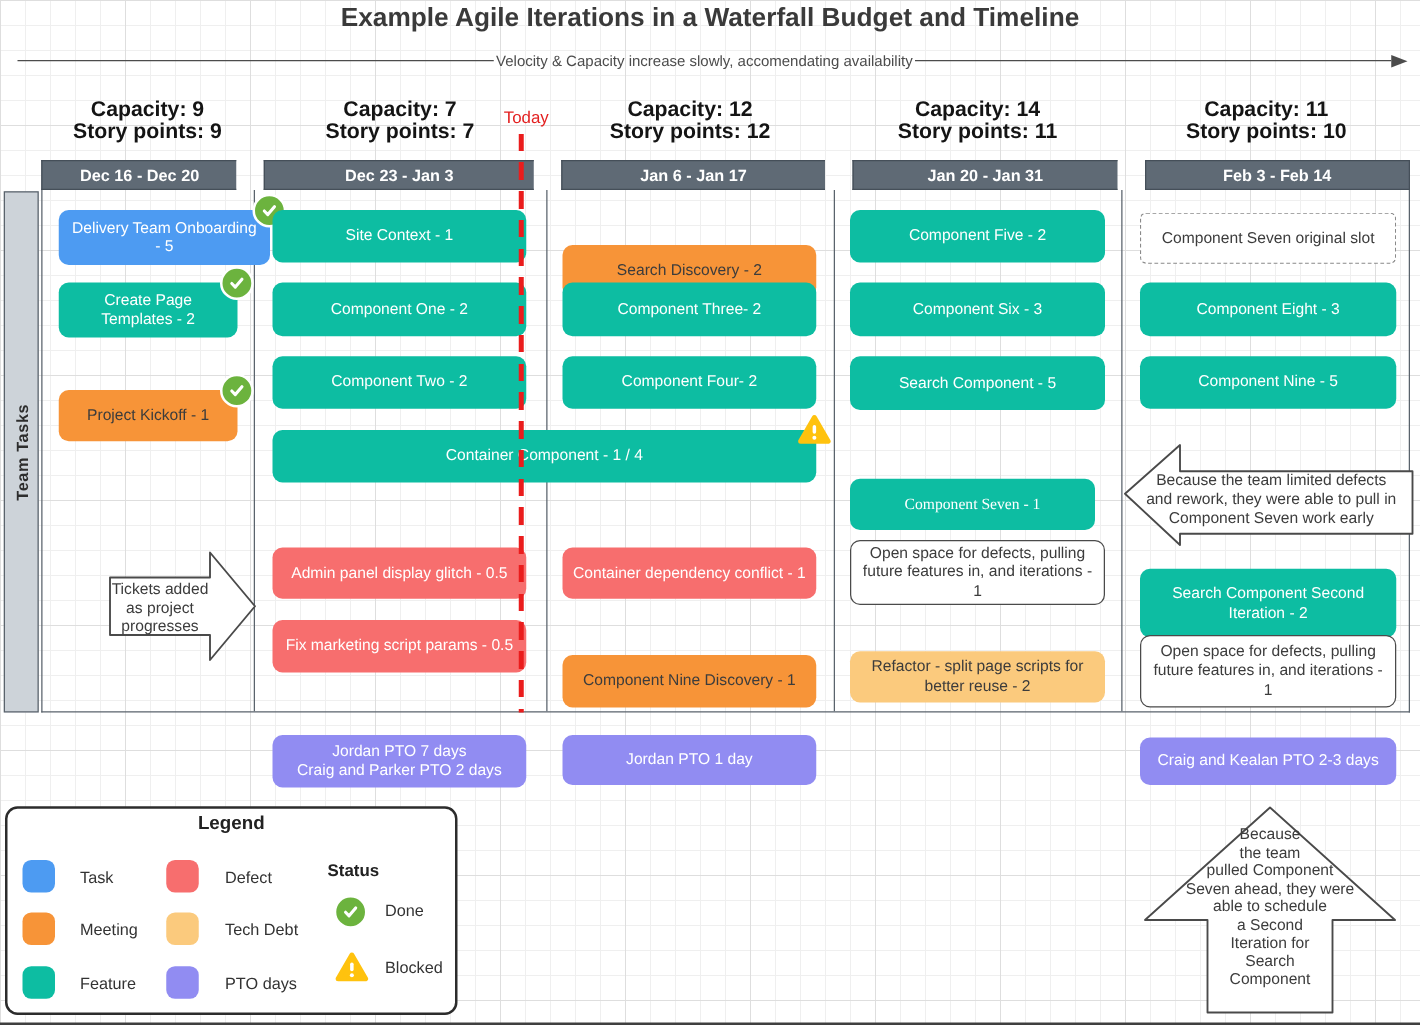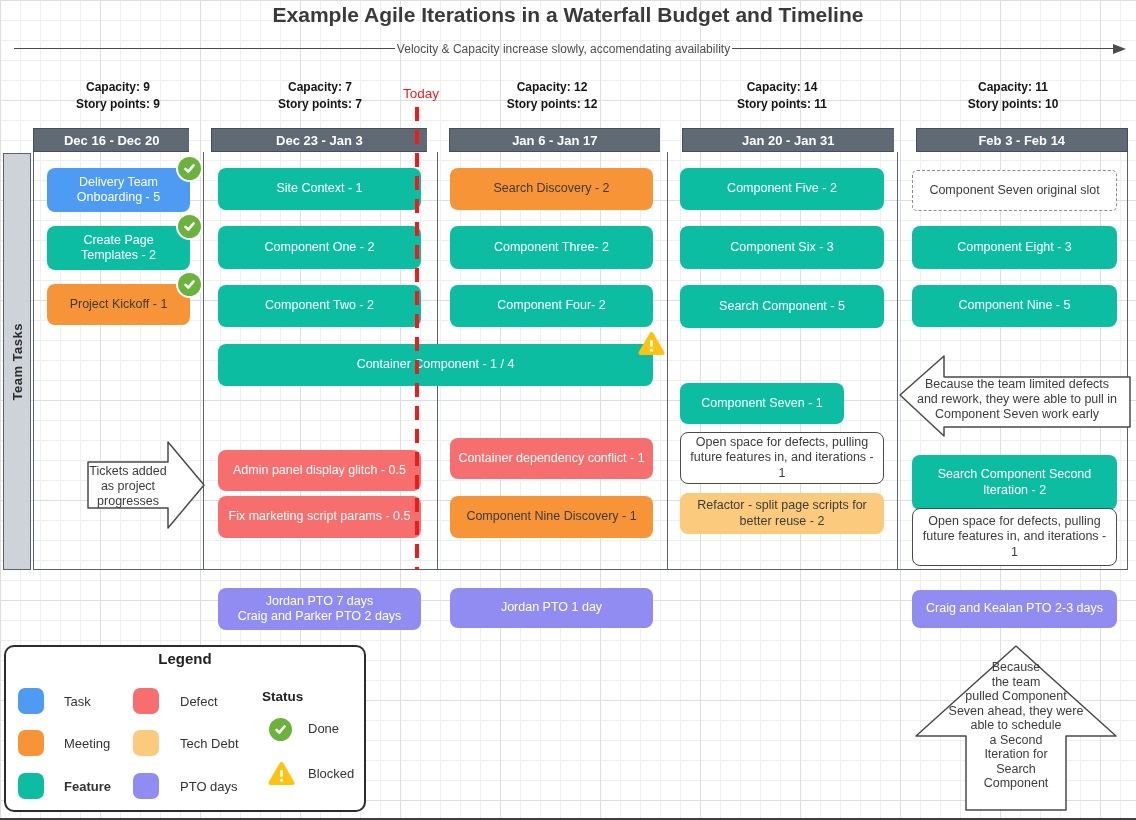--- a/index.html
+++ b/index.html
@@ -10,35 +10,35 @@
       linear-gradient(90deg,#dedede 1px,transparent 1px),
       linear-gradient(#efefef 1px,transparent 1px),
       linear-gradient(90deg,#efefef 1px,transparent 1px);
     background-size:100px 100px,100px 100px,20px 20px,20px 20px;}
   .abs{position:absolute;box-sizing:border-box;}
   .title{left:0;top:3px;width:100%;text-align:center;font-size:21px;font-weight:bold;color:#3a3a3a;}
   .varrow{left:14px;top:41px;width:1112px;height:15px;display:flex;align-items:center;color:#4c4c4c;font-size:12px;}
   .varrow .vline{flex:1;height:0;border-top:1.5px solid #4c4c4c;}
   .varrow .vlabel{margin:0 2px;white-space:nowrap;}
   .varrow .ahead{width:0;height:0;border-left:13px solid #4c4c4c;border-top:5px solid transparent;border-bottom:5px solid transparent;}
-  .cap{top:79px;width:220px;text-align:center;font-weight:bold;font-size:12px;color:#141414;line-height:17px;}
+  .cap{top:79px;width:220px;text-align:center;font-weight:bold;font-size:17px;color:#141414;line-height:17px;}
   .today{left:391px;top:86px;width:60px;text-align:center;color:#e32020;font-weight:normal;font-size:13.5px;z-index:12;}
   .redline{left:415px;top:107px;width:4px;height:463px;z-index:10;
     background:repeating-linear-gradient(180deg,#ea1c1c 0 14px,transparent 14px 23px);}
   .hdr{left:33px;top:128px;width:1095px;height:24px;display:flex;z-index:3;gap:22px;}
   .hdr .cell{background:#5f6a75;color:#fff;font-weight:bold;font-size:13px;display:flex;align-items:center;justify-content:center;border:1px solid #454f59;border-right:none;box-sizing:border-box;}
   .hdr .cell:last-child{border-right:1px solid #454f59;}
   .frame{left:33px;top:152px;width:1095px;height:418px;border:1px solid #5a636c;border-top:none;z-index:1;}
   .vsep{position:absolute;top:0;width:1px;height:100%;background:#5a636c;}
   .lane{left:3px;top:153px;width:28px;height:417px;background:#cdd3d9;border:1px solid #5a636c;display:flex;align-items:center;justify-content:center;z-index:2;}
   .lane span{writing-mode:vertical-rl;transform:rotate(180deg);font-weight:bold;font-size:13px;color:#2d2d2d;letter-spacing:.5px;}
   .card{position:absolute;border-radius:8px;display:flex;align-items:center;justify-content:center;text-align:center;
     font-size:12.5px;line-height:1.22;padding:2px 8px;box-sizing:border-box;z-index:4;}
   .txt-white{color:#fff;}
-  .txt-dark{color:#3c3c3c;}
+  .txt-dark{color:#3c3c3c;margin-top:28px;}
   .note{border:1px solid #4a4a4a;background:#fff;color:#3c3c3c;}
   .dashed{border:1.6px dashed #8a8a8a;border-radius:5px;background:#fff;color:#3c3c3c;}
   .pre{white-space:pre-line;}
   .circle-done{width:27px;height:27px;border-radius:50%;border:2px solid #fff;display:flex;align-items:center;justify-content:center;box-sizing:border-box;}
   .float-tr{position:absolute;top:-13px;right:-13px;z-index:6;}
   .warn{width:27px;height:25px;display:block;}
   .warn-float{position:absolute;top:-13px;right:-12px;z-index:6;}
   .callout-svg{position:absolute;overflow:visible;z-index:4;}
   .callout-txt{position:absolute;text-align:center;color:#3c3c3c;font-size:12.5px;line-height:15px;z-index:5;}
   .legend-box{left:4px;top:645px;width:362px;height:167px;background:#fff;border:2px solid #2c2c2c;border-radius:10px;z-index:4;}
@@ -98,21 +98,21 @@
     <div class="vsep" style="left:169px;"></div>
     <div class="vsep" style="left:403px;"></div>
     <div class="vsep" style="left:633px;"></div>
     <div class="vsep" style="left:863px;"></div>
   </div>
 
   <div class="abs lane">
     <span>Team Tasks</span>
   </div>
 
-  <div class="card txt-white" style="left: 47px; top: 168px; width: 143px; height: 44px; background: rgb(77, 155, 242);">
+  <div class="card txt-white" style="left: 47px; top: 168px; width: 169px; height: 44px; background: rgb(77, 155, 242);">
     <span>Delivery Team Onboarding - 5</span>
     <span class="circle-done float-tr" style="background: rgb(108, 179, 62);">
       <svg width="15" height="15" viewBox="0 0 24 24">
           <path d="M5.5 12.5l4.5 4.5 8.5-10" stroke="#fff" stroke-width="4" fill="none" stroke-linecap="round" stroke-linejoin="round"></path>
         </svg>
     </span>
   </div>
   <div class="card txt-white" style="left: 47px; top: 226px; width: 143px; height: 44px; background: rgb(13, 189, 162);">
     <span>Create Page Templates - 2</span>
     <span class="circle-done float-tr" style="background: rgb(108, 179, 62);">
@@ -142,21 +142,21 @@
   <div class="card txt-white" style="left: 218px; top: 344px; width: 435px; height: 42px; background: rgb(13, 189, 162);">
     <span>Container Component - 1 / 4</span>
     <span class="warn-float">
       <svg class="warn" viewBox="0 0 27 25">
           <path d="M13.5 3 L24.5 22 H2.5 Z" fill="#ffc20e" stroke="#ffc20e" stroke-width="4" stroke-linejoin="round"></path>
           <rect x="12.1" y="9" width="2.8" height="7" rx="1.4" fill="#fff"></rect>
           <circle cx="13.5" cy="19.2" r="1.6" fill="#fff"></circle>
         </svg>
     </span>
   </div>
-  <div class="card txt-white" style="left: 218px; top: 450px; width: 203px; height: 41px; background: rgb(247, 110, 110);">
+  <div class="card txt-white" style="left: 218px; top: 438px; width: 203px; height: 41px; background: rgb(247, 110, 110);">
     <span>Admin panel display glitch - 0.5</span>
   </div>
   <div class="card txt-white" style="left: 218px; top: 496px; width: 203px; height: 42px; background: rgb(247, 110, 110);">
     <span>Fix marketing script params - 0.5</span>
   </div>
 
   <div class="card txt-dark" style="left: 450px; top: 168px; width: 203px; height: 42px; background: rgb(247, 148, 56);">
     <span>Search Discovery - 2</span>
   </div>
   <div class="card txt-white" style="left: 450px; top: 226px; width: 203px; height: 43px; background: rgb(13, 189, 162);">
@@ -174,21 +174,21 @@
 
   <div class="card txt-white" style="left: 680px; top: 168px; width: 204px; height: 42px; background: rgb(13, 189, 162);">
     <span>Component Five - 2</span>
   </div>
   <div class="card txt-white" style="left: 680px; top: 226px; width: 204px; height: 43px; background: rgb(13, 189, 162);">
     <span>Component Six - 3</span>
   </div>
   <div class="card txt-white" style="left: 680px; top: 285px; width: 204px; height: 43px; background: rgb(13, 189, 162);">
     <span>Search Component - 5</span>
   </div>
-  <div class="card txt-white" style="left: 680px; top: 383px; width: 164px; height: 41px; background: rgb(13, 189, 162);">
+  <div class="card txt-white" style="left: 680px; top: 383px; width: 196px; height: 41px; background: rgb(13, 189, 162); font-family: Liberation Serif, serif;">
     <span>Component Seven - 1</span>
   </div>
   <div class="card note" style="left:680px;top:432px;width:204px;height:52px;">
     <span>Open space for defects, pulling future features in, and iterations - 1</span>
   </div>
   <div class="card txt-dark" style="left: 680px; top: 493px; width: 204px; height: 41px; background: rgb(251, 202, 125);">
     <span>Refactor - split page scripts for better reuse - 2</span>
   </div>
 
   <div class="card dashed" style="left:912px;top:170px;width:205px;height:41px;">
@@ -233,21 +233,21 @@
   </div>
 
   <div class="abs legend-box"></div>
   <div class="abs legend-title">Legend</div>
 
   <span class="swatch" style="left: 18px; top: 688px; background: rgb(77, 155, 242);"></span>
   <span class="leg-label" style="left:64px;top:694px;">Task</span>
   <span class="swatch" style="left: 18px; top: 730px; background: rgb(247, 148, 56);"></span>
   <span class="leg-label" style="left:64px;top:736px;">Meeting</span>
   <span class="swatch" style="left: 18px; top: 773px; background: rgb(13, 189, 162);"></span>
-  <span class="leg-label" style="left:64px;top:779px;font-weight:bold;">Feature</span>
+  <span class="leg-label" style="left:64px;top:779px;">Feature</span>
 
   <span class="swatch" style="left: 133px; top: 688px; background: rgb(247, 110, 110);"></span>
   <span class="leg-label" style="left:180px;top:694px;">Defect</span>
   <span class="swatch" style="left: 133px; top: 730px; background: rgb(251, 202, 125);"></span>
   <span class="leg-label" style="left:180px;top:736px;">Tech Debt</span>
   <span class="swatch" style="left: 133px; top: 773px; background: rgb(145, 140, 242);"></span>
   <span class="leg-label" style="left:180px;top:779px;">PTO days</span>
 
   <span class="status-title" style="left:262px;top:689px;">Status</span>
   <span class="circle-done" style="position: absolute; left: 267px; top: 716px; z-index: 5; background: rgb(108, 179, 62);">

